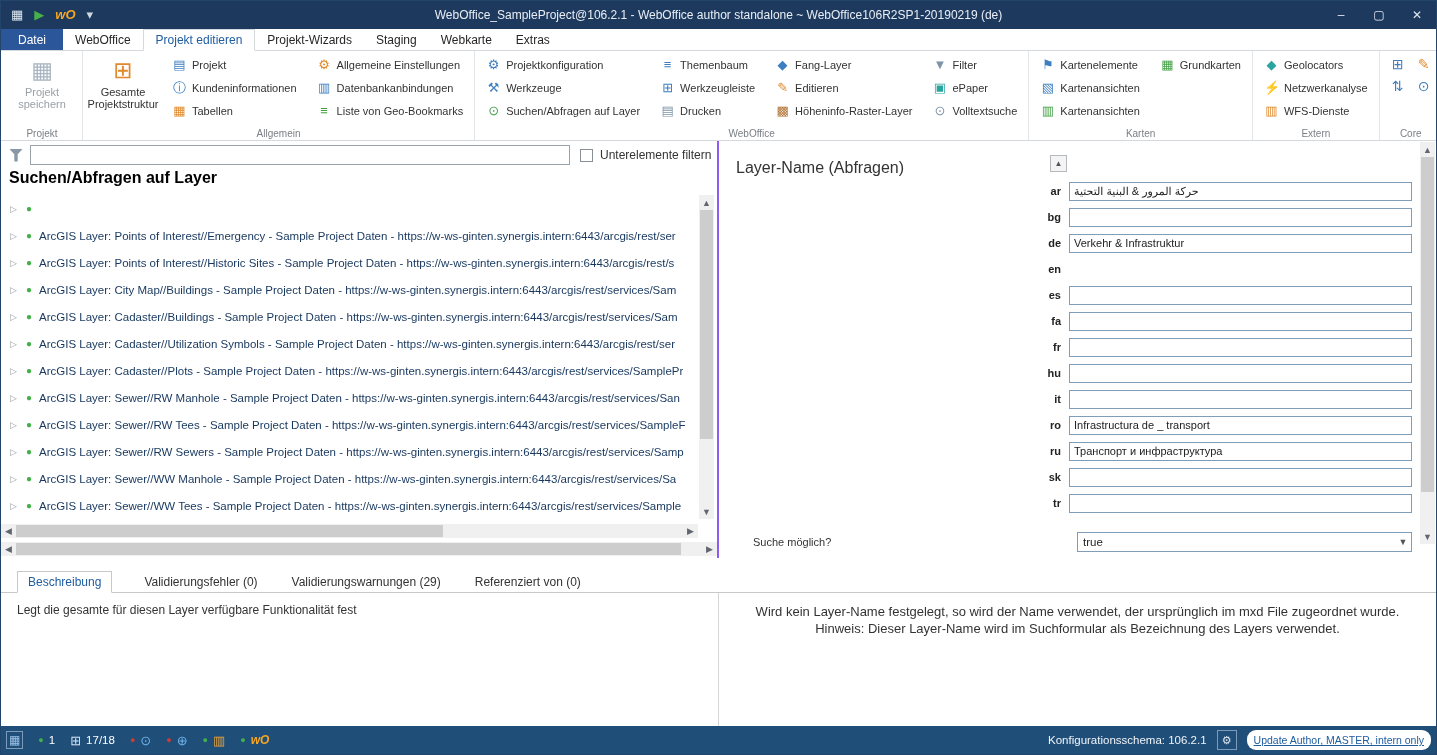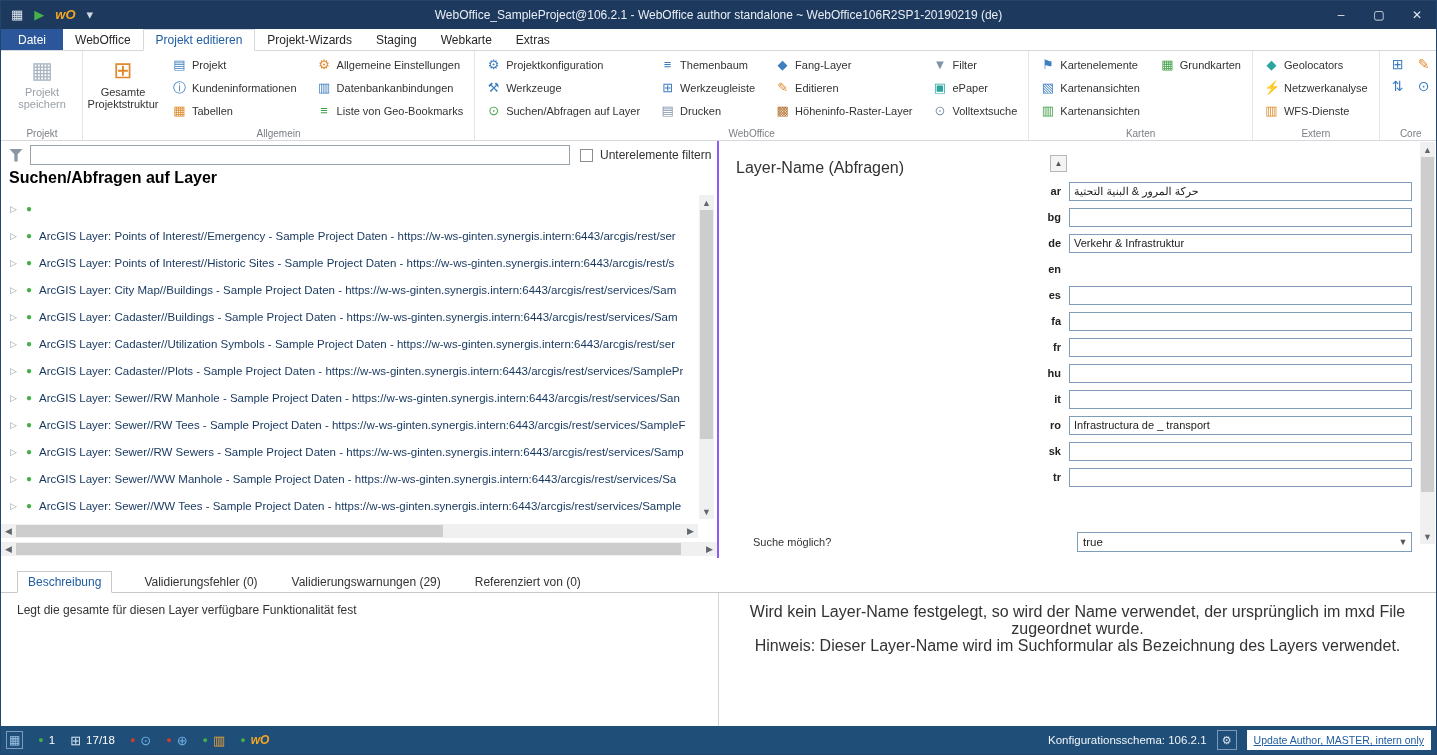--- a/index.html
+++ b/index.html
@@ -83,33 +83,33 @@
   .sel-caret{margin-left:auto;width:16px;text-align:center;color:#555;font-size:9px;}
   .rp-vscroll{top:1px;right:1px;height:402px;}
 
   
   .bottom-section{flex:0 0 168px;display:flex;flex-direction:column;padding-top:13px;background:#fff;}
   .btabs{flex:0 0 22px;display:flex;align-items:flex-end;padding-left:16px;border-bottom:1px solid #c8c8c8;}
   .btab{font-size:12px;color:#333;padding:3px 2px;margin-right:30px;cursor:default;white-space:nowrap;}
   .btab.active{color:#1f5da0;border:1px solid #c8c8c8;border-bottom:1px solid #fff;background:#fff;padding:3px 10px;margin-bottom:-1px;}
   .bpanel{flex:1;display:flex;}
   .bpanel-left{flex:0 0 718px;border-right:1px solid #d5d5d5;padding:10px 16px;font-size:12px;color:#333;}
-  .bpanel-right{flex:1;padding:10px 30px;font-size:16px;color:#333;text-align:center;line-height:17px;}
+  .bpanel-right{flex:1;padding:10px 30px;font-size:13px;color:#333;text-align:center;line-height:17px;}
 
   
   .statusbar{flex:0 0 28px;background:#1f4e79;display:flex;align-items:center;color:#fff;font-size:11.5px;padding:0 5px;gap:15px;}
   .sitem{display:flex;align-items:center;gap:5px;cursor:default;}
   .sdot{font-size:9px;}
   .sglyph{font-size:13px;}
   .sglyph.boxed{border:1px solid #7d9ab8;padding:0 2px;font-size:12px;line-height:16px;}
   .sglyph.logo{font-weight:bold;font-style:italic;font-size:12px;}
   .status-right{margin-left:auto;display:flex;align-items:center;gap:10px;}
   .config-text{font-size:11.5px;color:#f0f4f8;}
   .key-box{width:20px;height:20px;border:1px solid #7d9ab8;display:flex;align-items:center;justify-content:center;font-size:11px;color:#dce6f0;cursor:default;}
-  .update-box{background:#fff;color:#1f5da0;text-decoration:underline;font-size:10.5px;padding:4px 7px;cursor:default;white-space:nowrap;}
+  .update-box{background:#fff;color:#1f5da0;text-decoration:underline;font-size:10.5px;padding:4px 7px;cursor:default;white-space:nowrap;border-radius:9px;}
 </style>
 </head>
 <body>
 
 <div class="window">
 
   <div class="titlebar">
     <div class="qa">
         <span class="qa-item" style="color: rgb(220, 230, 240);">▦</span>
         <span class="qa-item" style="color: rgb(71, 176, 75);">▶</span>
@@ -433,20 +433,24 @@
           </div>
           <div class="lang-row">
             <span class="lang-label">it</span>
             <input class="lang-input" style="">
           </div>
           <div class="lang-row">
             <span class="lang-label">ro</span>
             <input class="lang-input" value="Infrastructura de _ transport" style="">
           </div>
           <div class="lang-row">
+            <span class="lang-label">ru</span>
+            <input class="lang-input" value="Транспорт и инфраструктура" style="">
+          </div>
+          <div class="lang-row">
             <span class="lang-label">sk</span>
             <input class="lang-input" style="">
           </div>
           <div class="lang-row">
             <span class="lang-label">tr</span>
             <input class="lang-input" style="">
           </div>
         </div>
       <div class="search-row">
         <span class="search-label">Suche möglich?</span>

